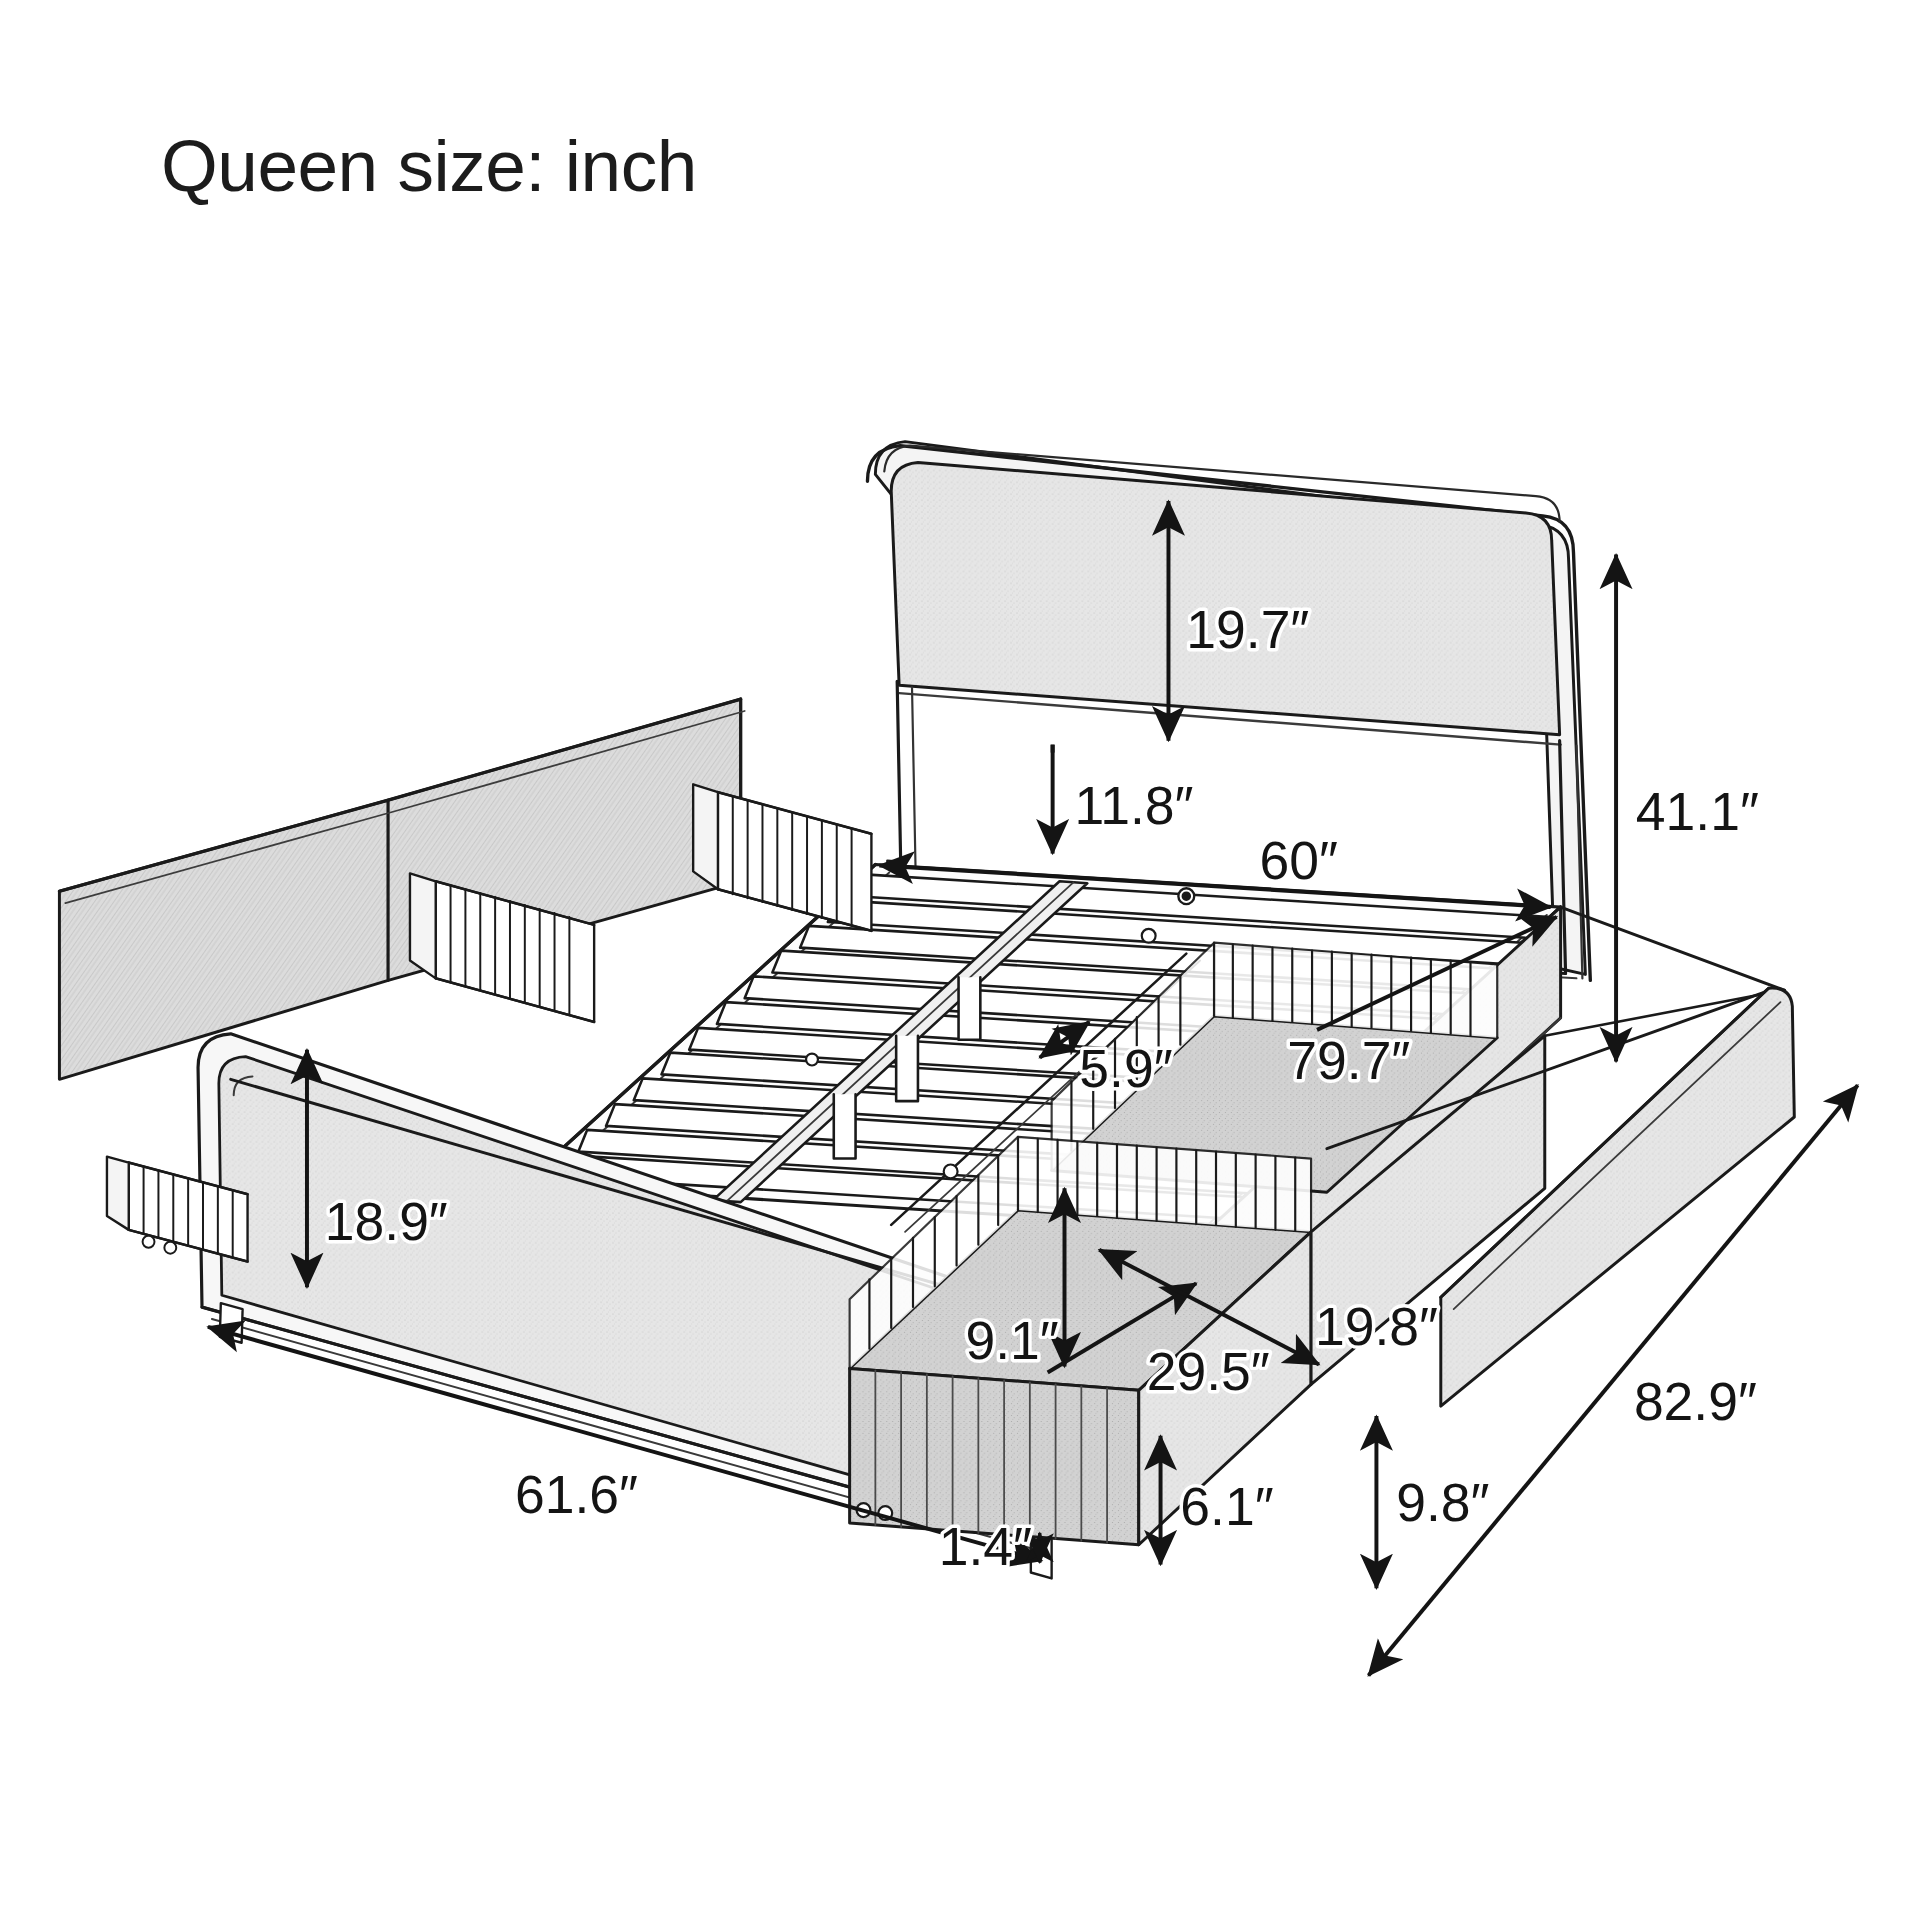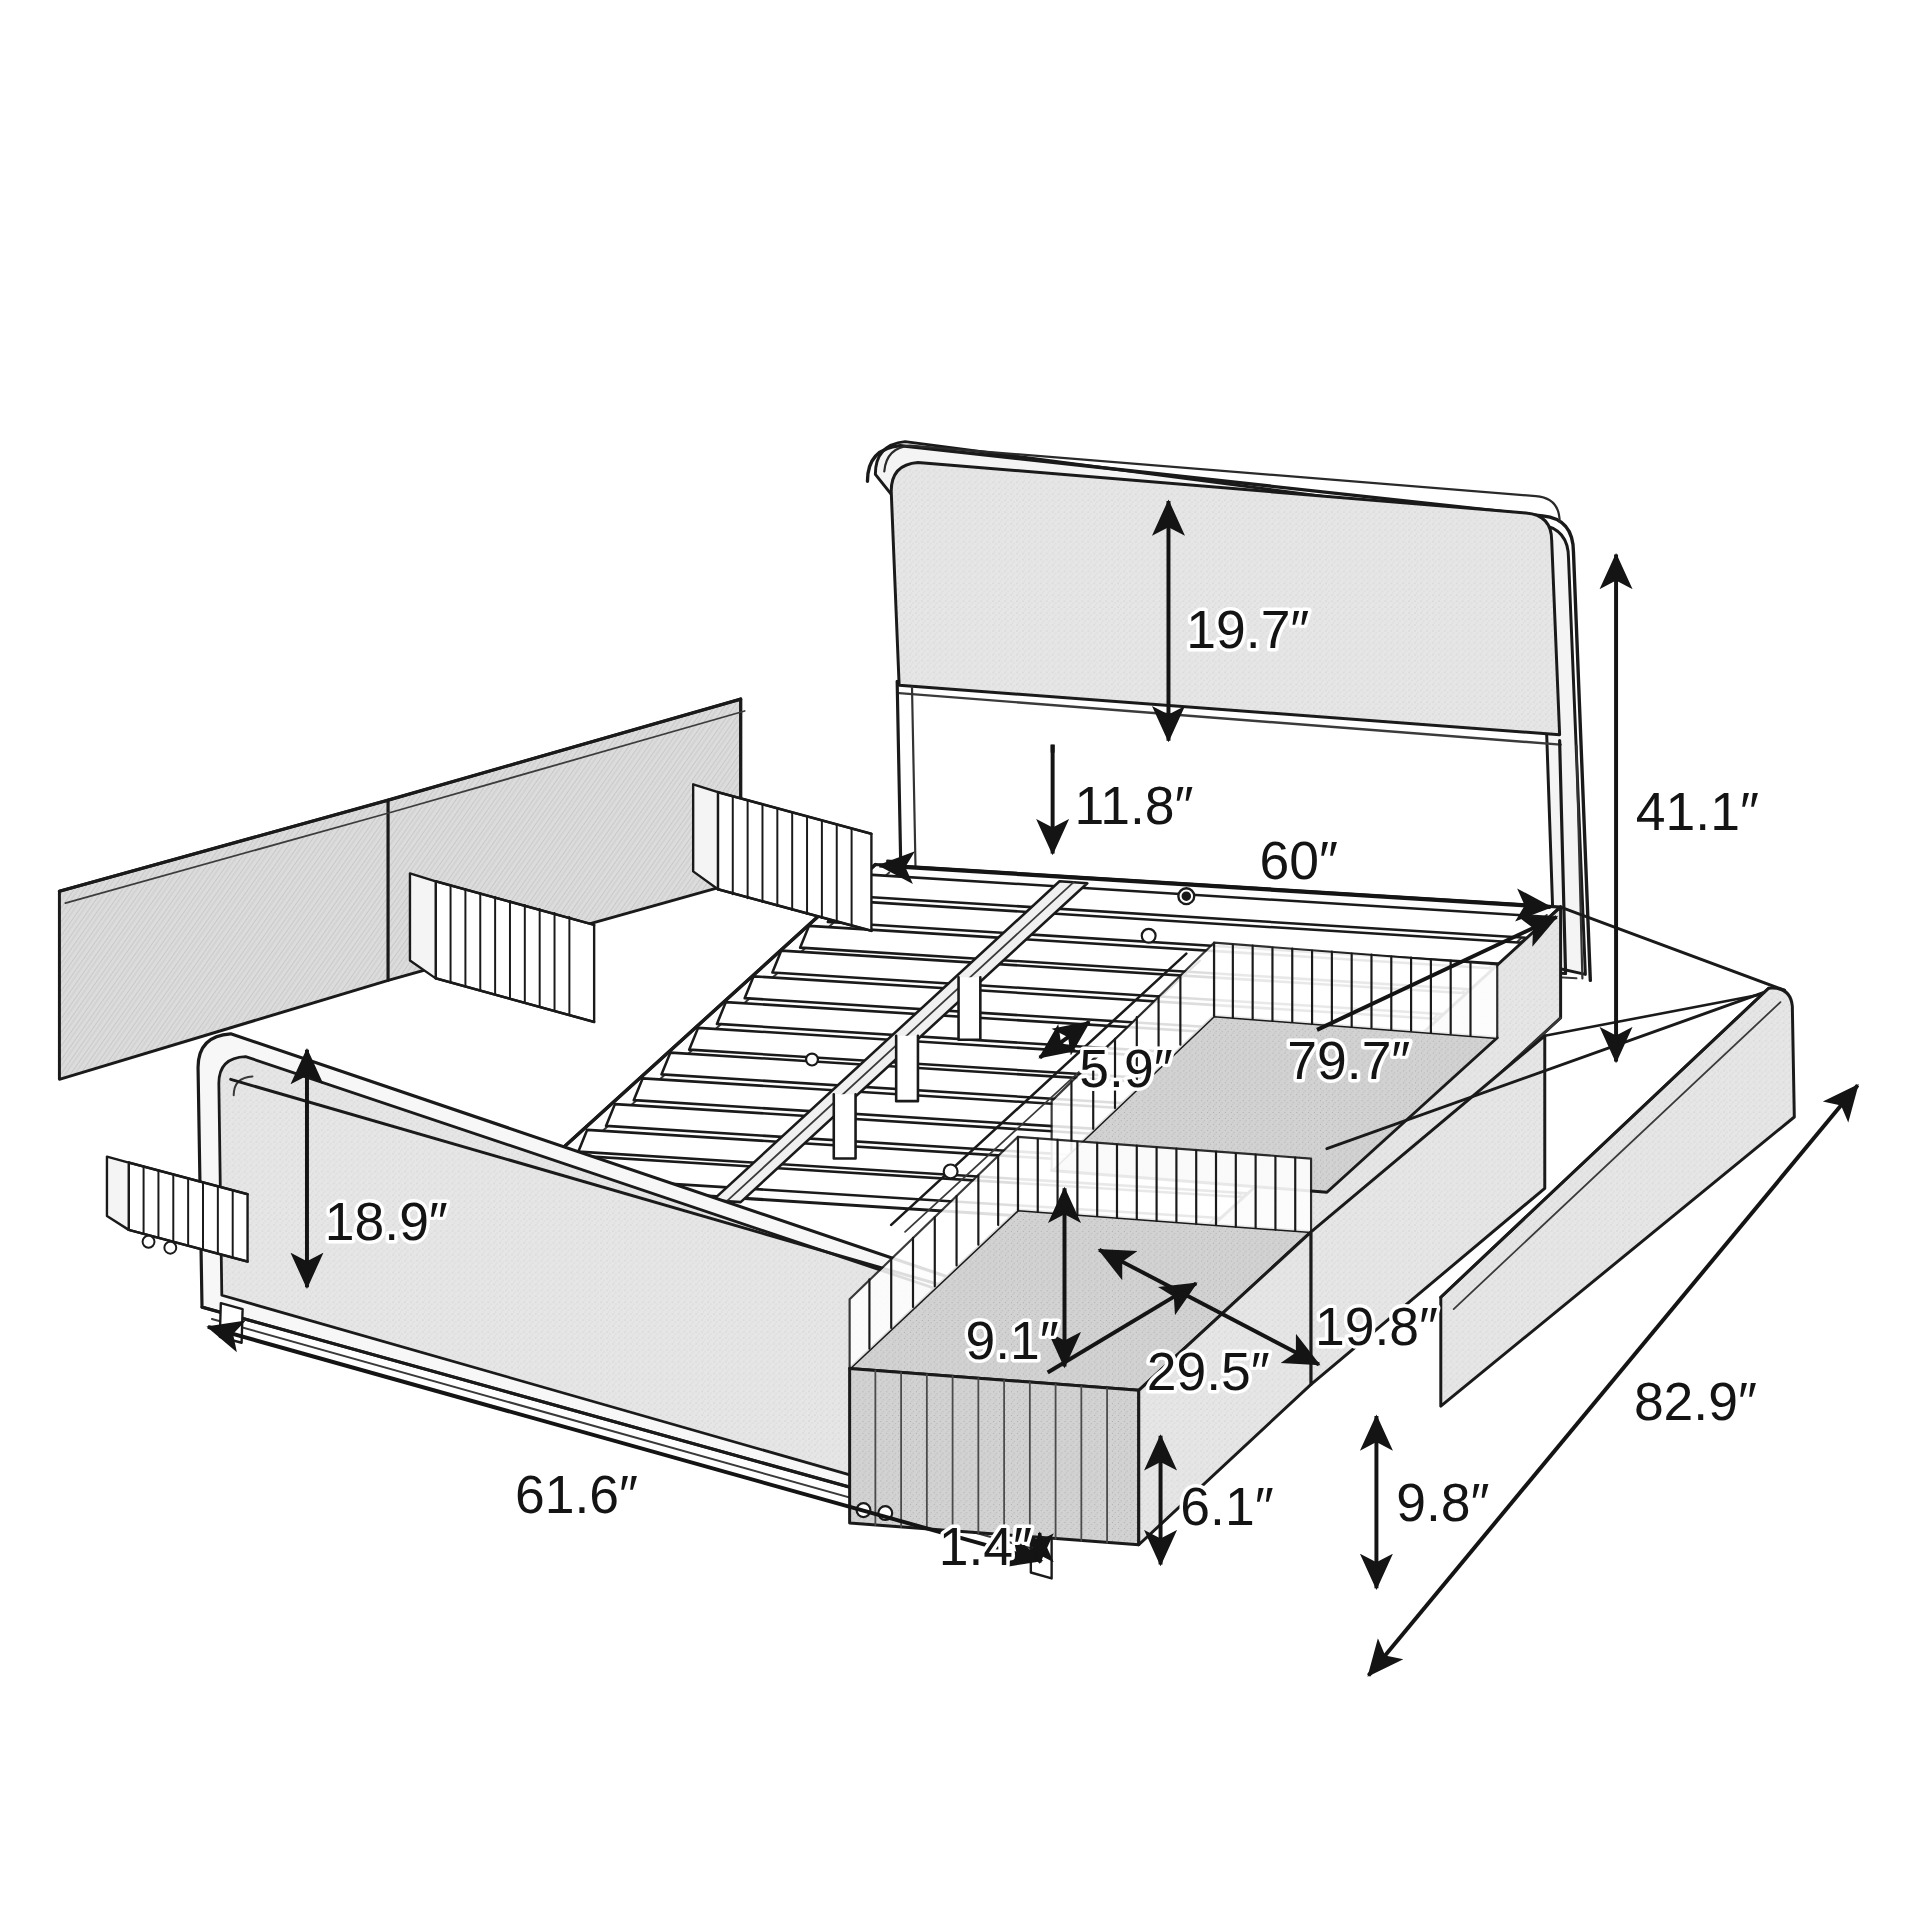--- a/index.html
+++ b/index.html
@@ -42,20 +42,21 @@
     stroke: #ffffff;
     stroke-width: 7px;
     stroke-linejoin: round;
   }
 </style>
 </head>
 <body>
 
 <div id="drawing-wrap">
 
+  <div id="page-title">Queen size: inch</div>
 
   <svg id="bed-drawing" viewBox="0 0 1946 1946" xmlns="http://www.w3.org/2000/svg">
     <defs>
       <pattern id="fabricTex" width="6" height="6" patternUnits="userSpaceOnUse">
         <rect width="6" height="6" fill="#e6e6e6"></rect>
         <circle cx="1" cy="1" r="0.55" fill="#bdbdbd"></circle>
         <circle cx="4" cy="3" r="0.5" fill="#c6c6c6"></circle>
         <circle cx="2.5" cy="5" r="0.45" fill="#c9c9c9"></circle>
       </pattern>
       <pattern id="fabricTexDark" width="6" height="6" patternUnits="userSpaceOnUse">

